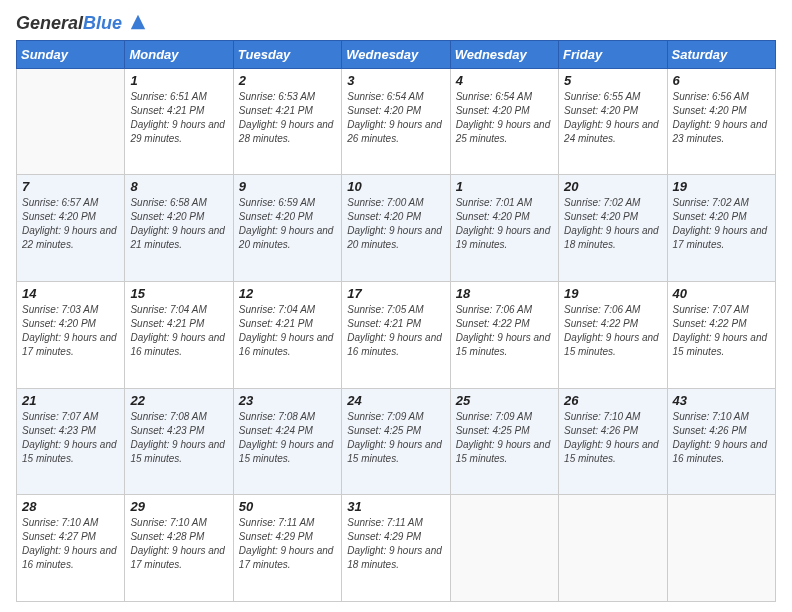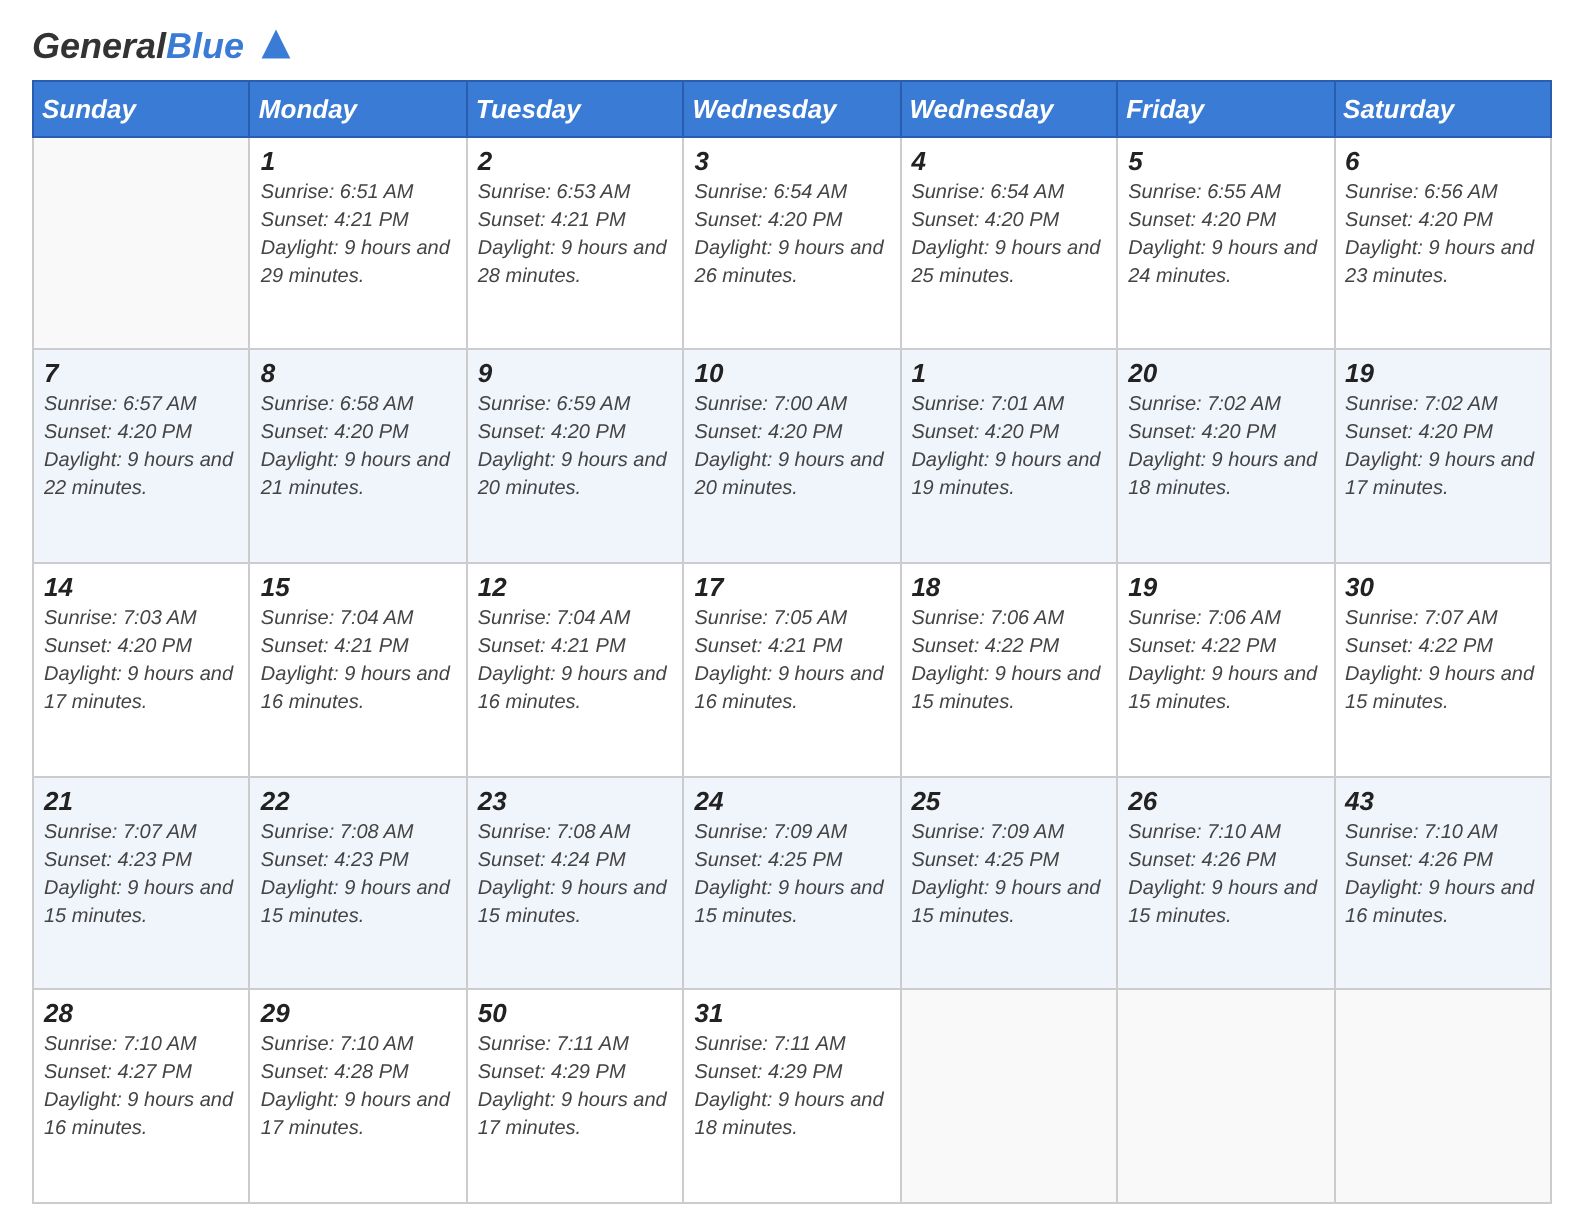--- a/index.html
+++ b/index.html
@@ -205,21 +205,21 @@
           </td>
           <td>
             <span class="day-num">18</span>
             <div class="cell-info">Sunrise: 7:06 AM<br>Sunset: 4:22 PM<br>Daylight: 9 hours and 15 minutes.</div>
           </td>
           <td>
             <span class="day-num">19</span>
             <div class="cell-info">Sunrise: 7:06 AM<br>Sunset: 4:22 PM<br>Daylight: 9 hours and 15 minutes.</div>
           </td>
           <td>
-            <span class="day-num">30</span>
+            <span class="day-num">40</span>
             <div class="cell-info">Sunrise: 7:07 AM<br>Sunset: 4:22 PM<br>Daylight: 9 hours and 15 minutes.</div>
           </td>
         </tr>
         <tr class="row-shaded">
           <td>
             <span class="day-num">21</span>
             <div class="cell-info">Sunrise: 7:07 AM<br>Sunset: 4:23 PM<br>Daylight: 9 hours and 15 minutes.</div>
           </td>
           <td>
             <span class="day-num">22</span>

